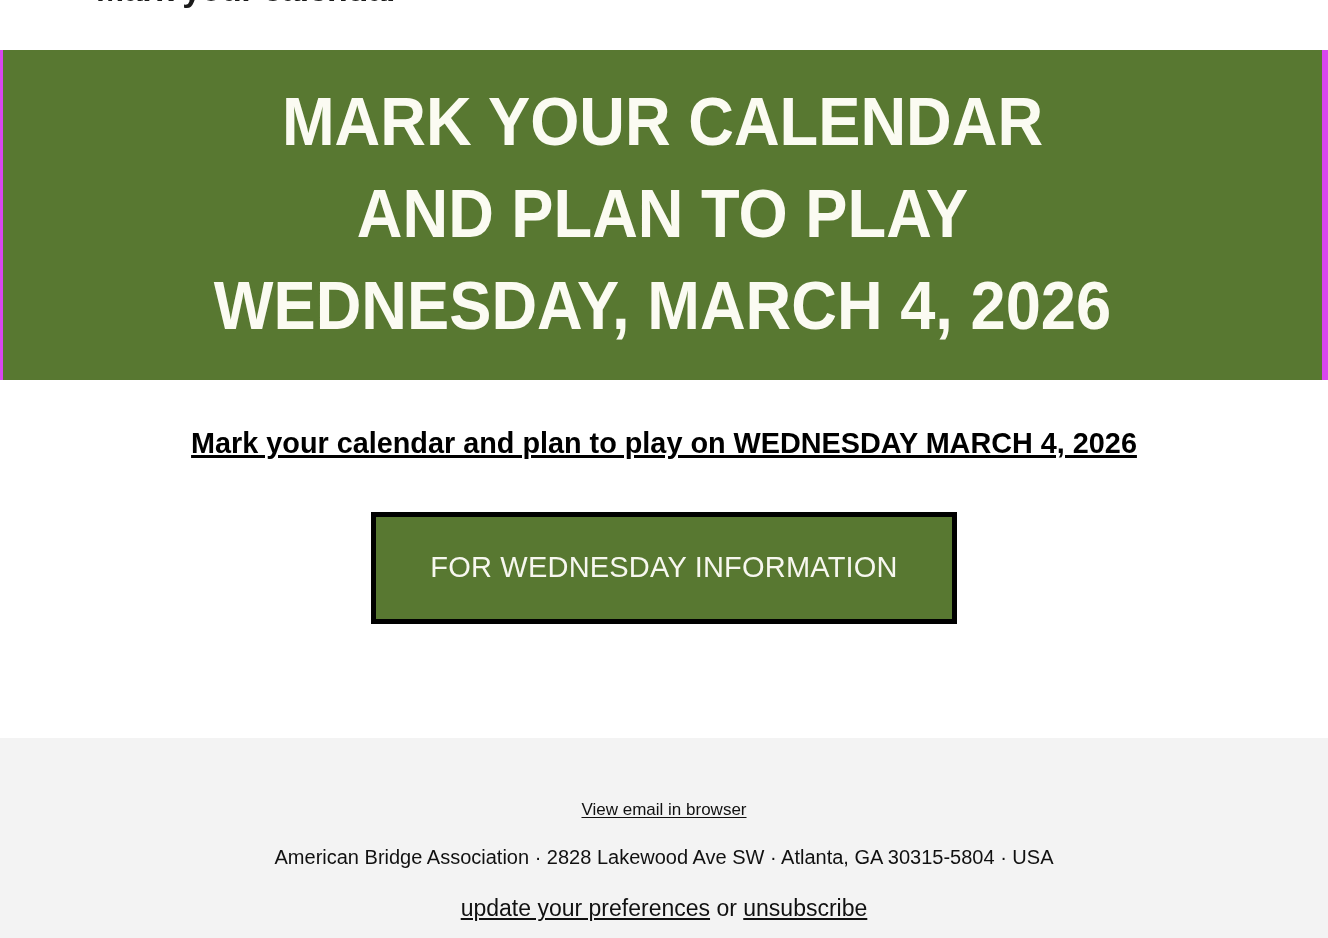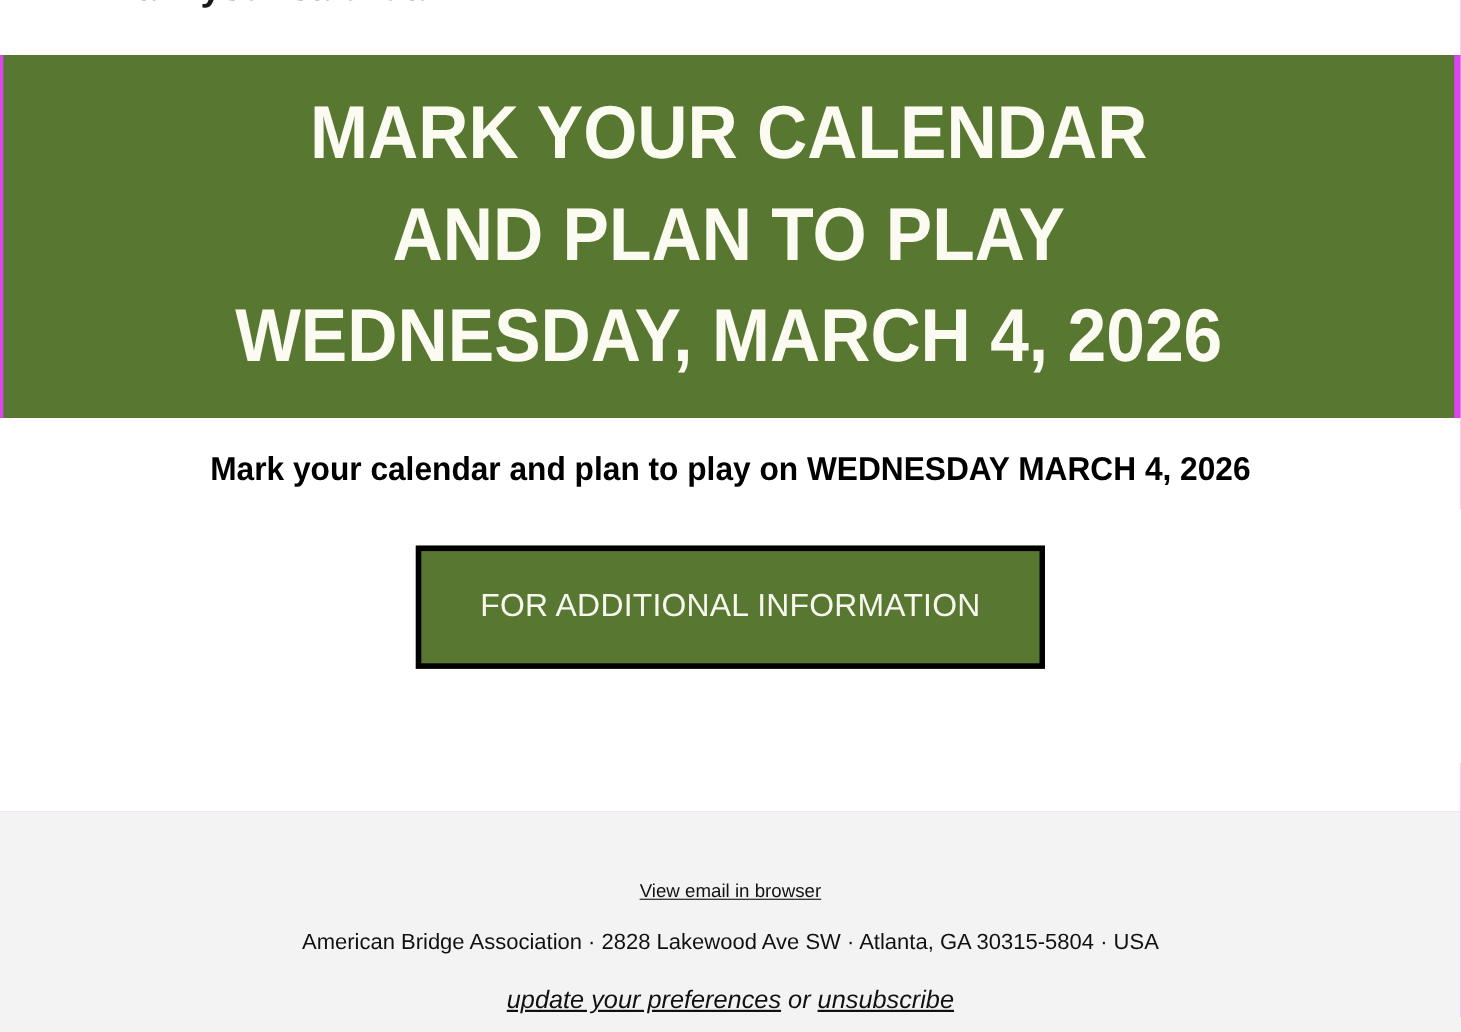--- a/index.html
+++ b/index.html
@@ -67,24 +67,25 @@
     line-height: 1.35;
     letter-spacing: 0px;
     white-space: nowrap;
     transform: scaleX(0.93);
   }
 
   
   .body-section {
     background: #ffffff;
     flex: 0 0 auto;
-    padding: 0;
+    padding: 16px;
     position: relative;
     height: 358px;
     box-sizing: border-box;
+    text-decoration: underline;
   }
 
   .subhead {
     text-align: center;
     font-family: "Liberation Sans Narrow", "Liberation Sans", sans-serif;
     font-weight: bold;
     font-size: 30px;
     color: #000000;
     margin: 30px 0 0 0;
     padding: 0 40px;
@@ -154,21 +155,20 @@
     font-family: "Liberation Sans Narrow", "Liberation Sans", sans-serif;
     font-size: 20px;
     color: #111111;
     margin-bottom: 26px;
     white-space: nowrap;
   }
   .footer-prefs {
     font-family: "Liberation Sans Narrow", "Liberation Sans", sans-serif;
     font-size: 23px;
     color: #111111;
-    font-style: italic;
   }
   .footer-prefs .sep {
     text-decoration: none;
   }
 </style>
 </head>
 <body>
 
 <div class="email-root">
 
@@ -181,21 +181,21 @@
     <div class="hero-line">AND PLAN TO PLAY</div>
     <div class="hero-line">WEDNESDAY, MARCH 4, 2026</div>
   </div>
 
   <div class="body-section">
 
     <div class="subhead">Mark your calendar and plan to play on WEDNESDAY MARCH 4, 2026</div>
 
 
     <div class="cta-wrap">
-      <div class="cta-button">FOR ADDITIONAL INFORMATION</div>
+      <div class="cta-button">FOR WEDNESDAY INFORMATION</div>
     </div>
 
   </div>
 
   <div class="footer">
     <div class="footer-view-browser">
       <span class="flink">View email in browser</span>
     </div>
     <div class="footer-address">American Bridge Association · 2828 Lakewood Ave SW · Atlanta, GA 30315-5804 · USA</div>
     <div class="footer-prefs"><span class="flink">update your preferences</span><span class="sep"> or </span><span class="flink">unsubscribe</span></div>

